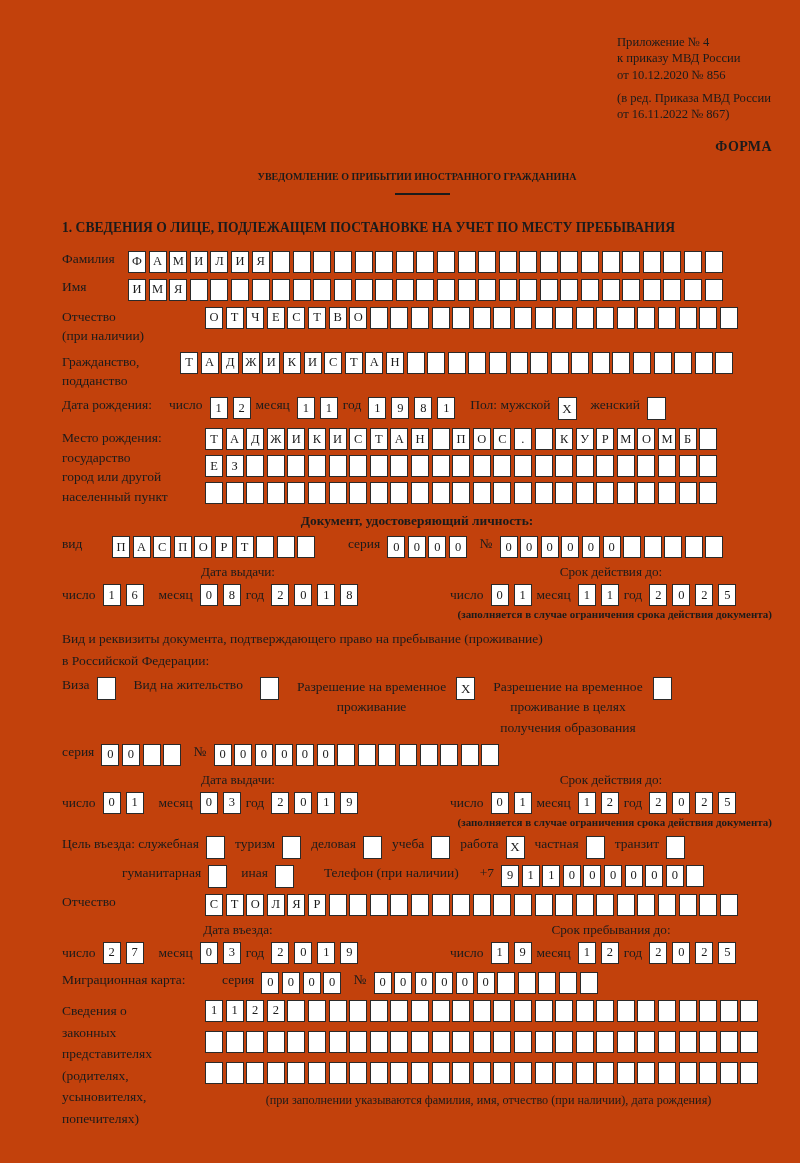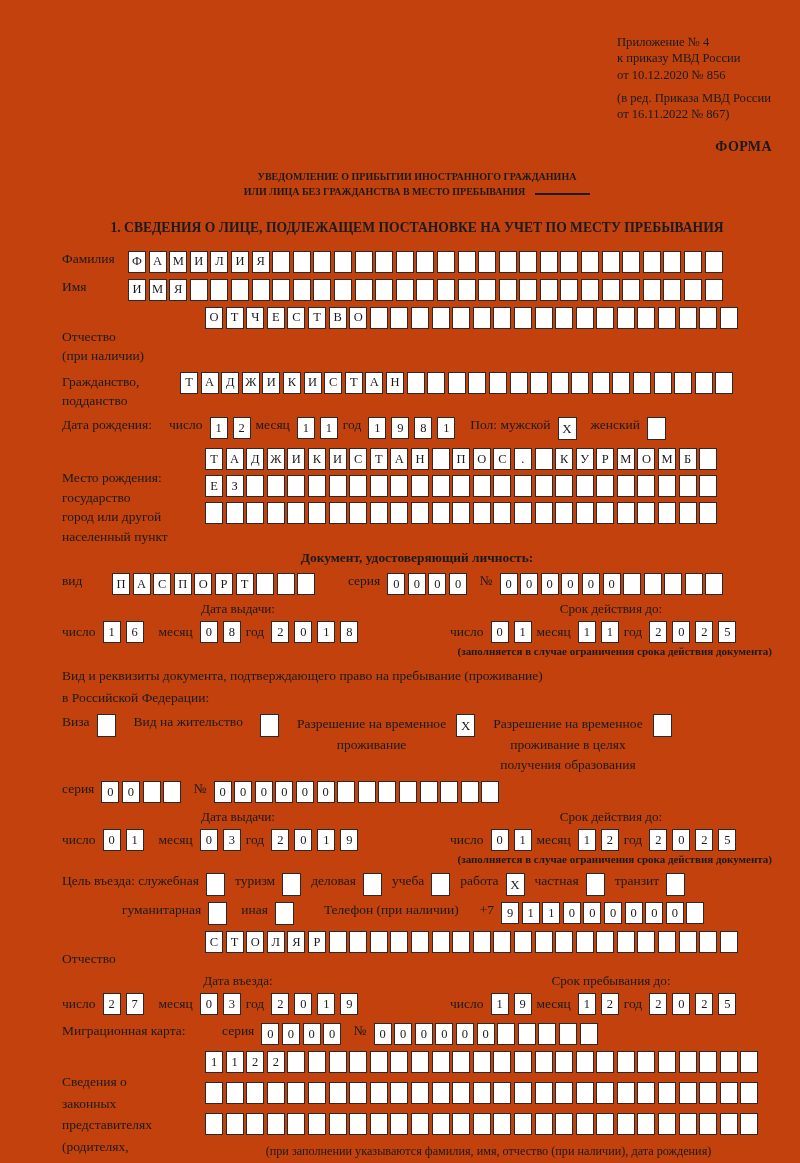--- a/index.html
+++ b/index.html
@@ -4,25 +4,25 @@
 <style>
   html,body{margin:0;padding:0;background:#fff;}
   .page{width:800px;height:1163px;box-sizing:border-box;background:#c2410c;color:#1b1b1b;
         font-family:"Liberation Serif","DejaVu Serif",serif;font-size:13.5px;
         padding:34px 28px 0 62px;overflow:hidden;position:relative;}
   .hdr{margin-left:555px;width:200px;line-height:1.3;font-size:12.6px;}
   .edition{margin-top:7px;}
   .forma{text-align:right;font-weight:bold;font-size:14px;margin-top:16px;letter-spacing:.4px;}
   .title{text-align:center;font-weight:bold;font-size:10px;margin-top:14px;line-height:1.55;}
   .blank{display:inline-block;width:55px;border-bottom:2px solid #1b1b1b;height:.9em;margin-left:10px;}
-  .sec{text-align:center;font-weight:bold;font-size:13.6px;margin-top:20px;margin-bottom:15px;}
+  .sec{text-align:left;font-weight:bold;font-size:13.6px;margin-top:20px;margin-bottom:15px;}
   .row{display:flex;align-items:flex-start;margin-bottom:6px;}
   .row.top{align-items:flex-start;}
   .lbl{flex:none;}
-  .w65{width:66px;} .w117{width:118px;} .w142{width:143px;margin-top:20px;}
+  .w65{width:66px;} .w117{width:118px;} .w142{width:143px;}
   .lblcol{flex:none;line-height:1.45;}
   .cells{display:flex;flex-wrap:nowrap;}
   .cell{flex:none;width:16px;height:20px;border:1.6px solid #2a2a2a;margin-right:2.6px;
         display:flex;align-items:center;justify-content:center;font-size:12.5px;background:#fff;}
   .dsp .cell{margin-right:5px;}
   .cbox{flex:none;width:17px;height:21px;border:1.6px solid #2a2a2a;display:inline-flex;
         align-items:center;justify-content:center;font-size:13px;background:#fff;}
   .t{margin-right:7px;white-space:nowrap;}
   .ml10{margin-left:10px;} .ml14{margin-left:14px;} .ml18{margin-left:18px;} .ml30{margin-left:30px;}
   .dochead{text-align:center;font-weight:bold;font-size:13.4px;margin:8px 0 7px 0;}
@@ -53,21 +53,21 @@
     <div class="edition">
       <div>(в ред. Приказа МВД России</div>
       <div>от 16.11.2022 № 867)</div>
     </div>
   </div>
 
   <div class="forma">ФОРМА</div>
 
   <div class="title">
     <div>УВЕДОМЛЕНИЕ О ПРИБЫТИИ ИНОСТРАННОГО ГРАЖДАНИНА</div>
-    <div><span>ИЛИ ЛИЦА БЕЗ ГРАЖДАНСТВА В МЕСТО ПРЕБЫВАНИЯ</span><span class="blank"></span></div>
+    <div><span class="blank"></span></div>
   </div>
 
   <div class="sec">1. СВЕДЕНИЯ О ЛИЦЕ, ПОДЛЕЖАЩЕМ ПОСТАНОВКЕ НА УЧЕТ ПО МЕСТУ ПРЕБЫВАНИЯ</div>
 
   <div class="row">
     <span class="lbl w65">Фамилия</span>
     <div class="cells">
         <span class="cell">Ф</span>
         <span class="cell">А</span>
         <span class="cell">М</span>

